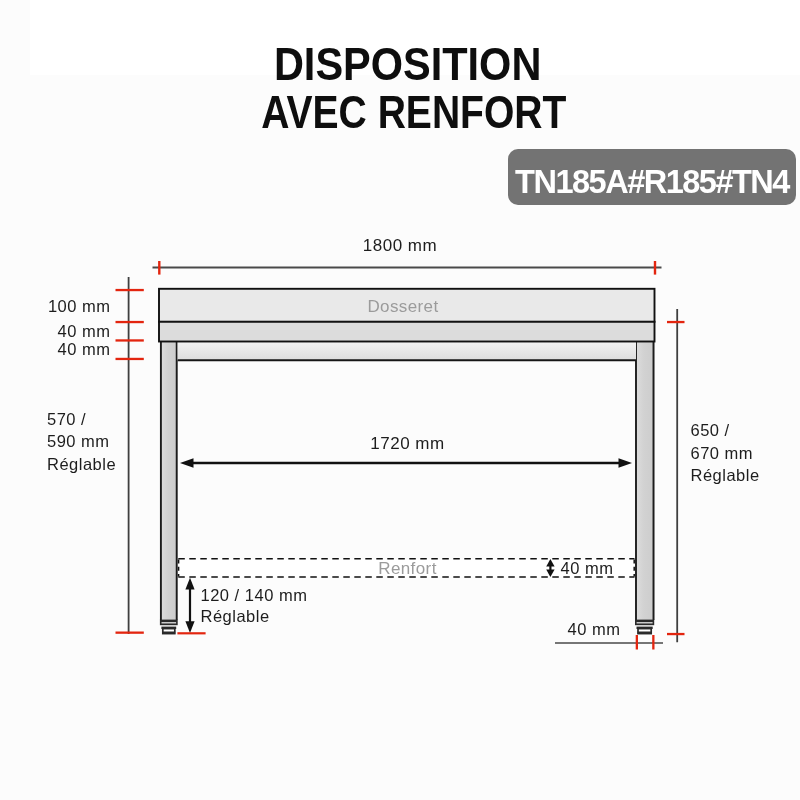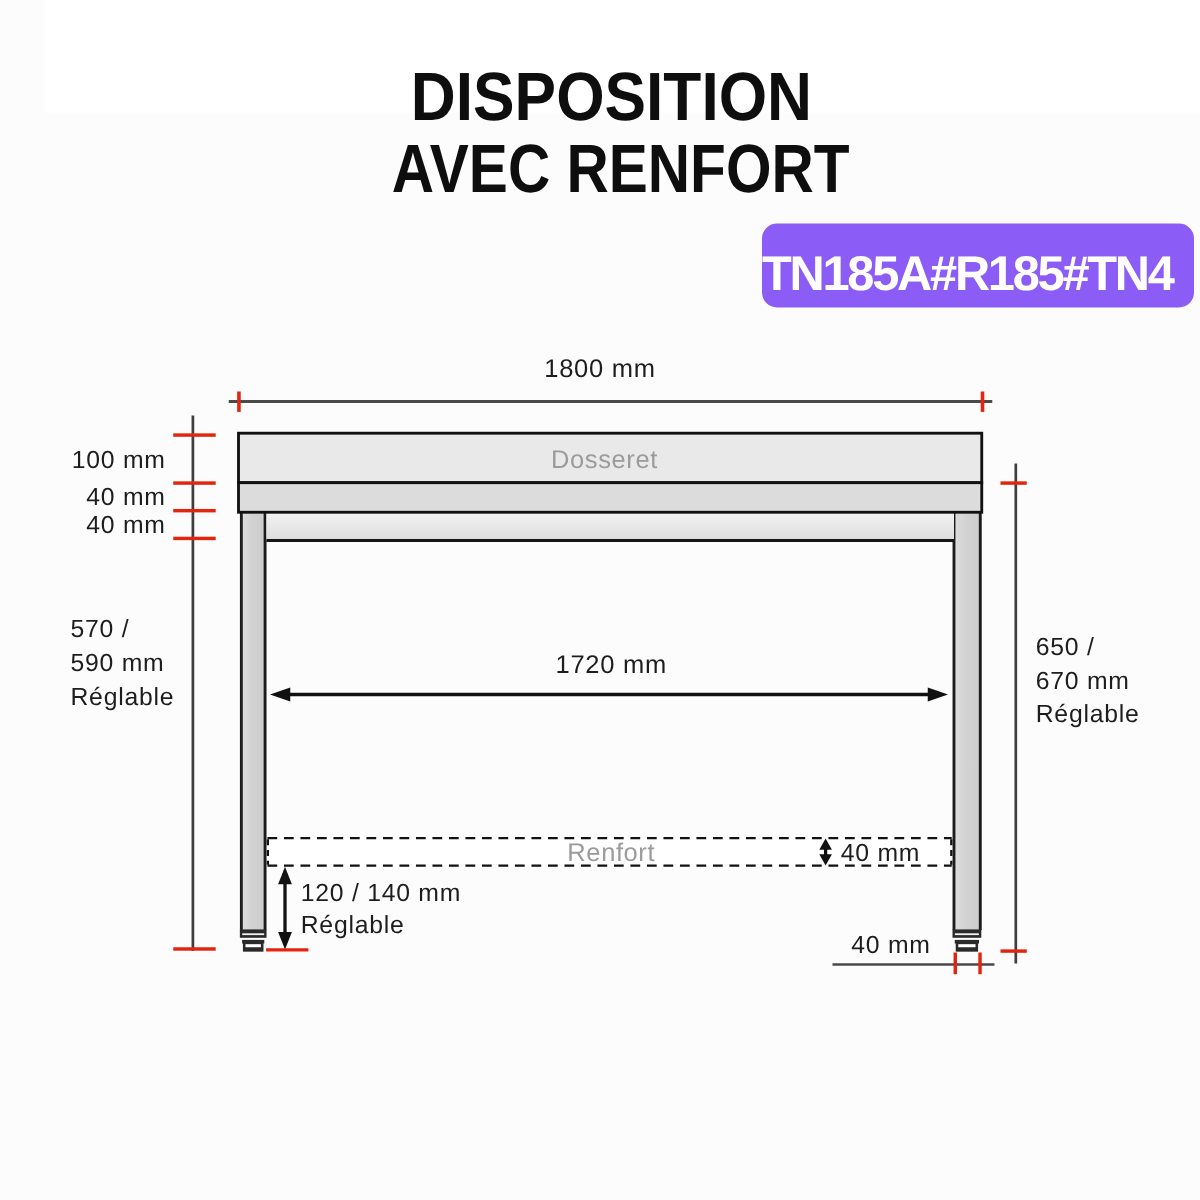--- a/index.html
+++ b/index.html
@@ -11,23 +11,23 @@
 </head>
 <body>
 
 <div style="position:absolute;left:30px;top:0;width:770px;height:75px;background:#ffffff;"></div>
 
 <div style="position:absolute;left:0;top:41px;width:816px;text-align:center;color:#0e0e0e;
             font-weight:bold;font-size:45.5px;line-height:48px;">
 <span style="display:inline-block;transform:scaleX(0.912);transform-origin:50% 50%;">DISPOSITION</span><br>
 <span style="margin-left:11px;display:inline-block;transform:scaleX(0.858);transform-origin:50% 50%;">AVEC RENFORT</span></div>
 
-<div style="position:absolute;left:508px;top:149px;width:288px;height:56px;background:#8b5cf6;
+<div style="position:absolute;left:508px;top:149px;width:288px;height:56px;background:#737373;
             border-radius:10px;color:#ffffff;font-weight:bold;font-size:32.5px;letter-spacing:-1.5px;
-            text-align:left;line-height:66px;">TN185A#R185#TN4</div>
+            text-align:center;line-height:66px;">TN185A#R185#TN4</div>
 
 <svg width="800" height="800" viewBox="0 0 800 800" style="position:absolute;left:0;top:0;">
 
   <defs>
     <linearGradient id="legg" x1="0" y1="0" x2="1" y2="0">
       <stop offset="0" stop-color="#dedede"></stop>
       <stop offset="0.45" stop-color="#d2d2d2"></stop>
       <stop offset="1" stop-color="#cccccc"></stop>
     </linearGradient>
     <linearGradient id="railg" x1="0" y1="0" x2="0" y2="1">

